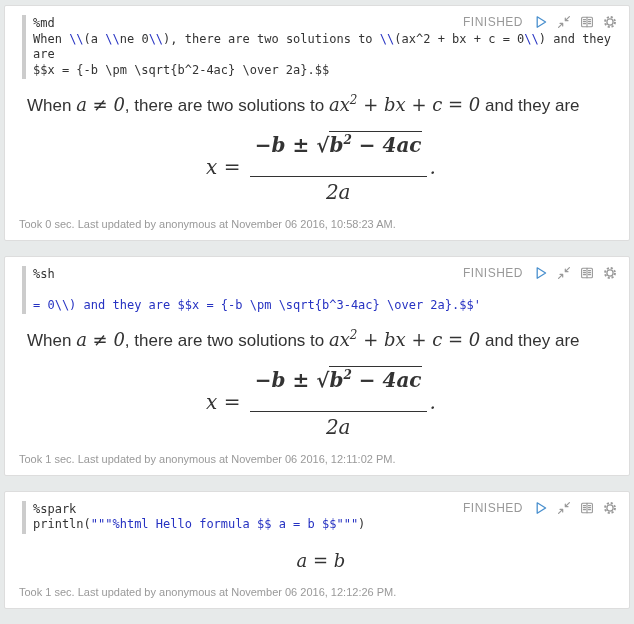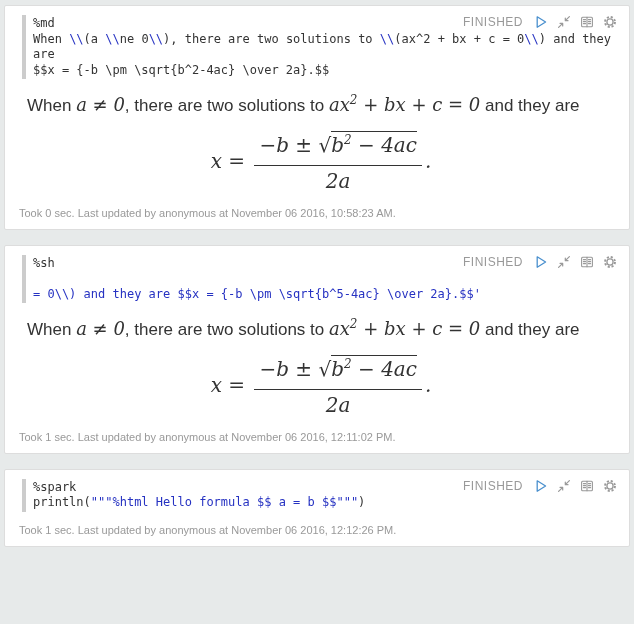--- a/index.html
+++ b/index.html
@@ -55,21 +55,21 @@
   .sentence .m { font-size:18px; }
   .sentence sup.m { font-size:12px; }
 
   .formula {
     text-align:center;
     font-size:20px;
     color:#333333;
     margin:15px 0 14px 0;
   }
   .frac { display:inline-block; vertical-align:middle; text-align:center; margin:0 3px; }
-  .fnum { display:block; border-bottom:1.4px solid #333; padding:0 5px 8px 5px; }
+  .fnum { display:block; border-bottom:1.4px solid #333; padding:0 5px 19px 5px;font-weight:bold; }
   .fden { display:block; padding-top:3px; }
   .sqrt { font-family:"DejaVu Serif", serif; font-style:normal; }
   .rad  { border-top:1.4px solid #333; padding-top:1px; }
   .rad sup, sup.rs { font-size:12px; }
   .formula-plain { font-size:18px; }
 
   
   .footer {
     margin-top:12px;
     font-size:11px;
@@ -137,21 +137,21 @@
           <path d="M3.4 4.6 H5.6 M3.4 6.6 H5.6 M3.4 8.6 H5.6 M8.4 4.6 H10.6 M8.4 6.6 H10.6 M8.4 8.6 H10.6"></path>
         </svg>
       </span>
       <span class="icon">
         <svg viewBox="0 0 14 14" fill="none" stroke="#999999">
           <circle cx="7" cy="7" r="5" stroke-width="1.9" stroke-dasharray="2.1 1.85"></circle>
           <circle cx="7" cy="7" r="3.1" stroke-width="1.3"></circle>
         </svg>
       </span>
     </div>
-    <div class="code"><div class="code-line"><span class="c">%sh</span></div><div class="code-line">&nbsp;</div><div class="code-line"><span class="s">= 0\\) and they are $$x = {-b \pm \sqrt{b^5-4ac} \over 2a}.$$'</span></div></div>
+    <div class="code"><div class="code-line"><span class="c">%sh</span></div><div class="code-line">&nbsp;</div><div class="code-line"><span class="s">= 0\\) and they are $$x = {-b \pm \sqrt{b^3-4ac} \over 2a}.$$'</span></div></div>
     <div class="output">
       <p class="sentence"><span class="tx">When </span><span class="m">a ≠ 0</span><span class="tx">, there are two solutions to </span><span class="m">ax</span><sup class="m">2</sup><span class="m"> + bx + c = 0</span><span class="tx"> and they are</span></p>
       <div class="formula"><span class="m">x = </span><span class="frac"><span class="fnum"><span class="m">−b ± </span><span class="sqrt">√</span><span class="m rad">b<sup class="rs">2</sup> − 4ac</span></span><span class="fden"><span class="m">2a</span></span></span><span class="m">.</span></div>
     </div>
     <div class="footer">Took 1 sec. Last updated by anonymous at November 06 2016, 12:11:02 PM.</div>
   </section>
 
   <section class="cell">
     <div class="controls">
       <span class="status">FINISHED</span>
@@ -175,16 +175,17 @@
       </span>
       <span class="icon">
         <svg viewBox="0 0 14 14" fill="none" stroke="#999999">
           <circle cx="7" cy="7" r="5" stroke-width="1.9" stroke-dasharray="2.1 1.85"></circle>
           <circle cx="7" cy="7" r="3.1" stroke-width="1.3"></circle>
         </svg>
       </span>
     </div>
     <div class="code"><div class="code-line"><span class="c">%spark</span></div><div class="code-line"><span class="c">println(</span><span class="s">"""%html Hello formula $$ a = b $$"""</span><span class="c">)</span></div></div>
     <div class="output">
+      <div class="formula"><span class="m formula-plain">a = b</span></div>
     </div>
     <div class="footer">Took 1 sec. Last updated by anonymous at November 06 2016, 12:12:26 PM.</div>
   </section>
 </div>
 
 </body></html>

